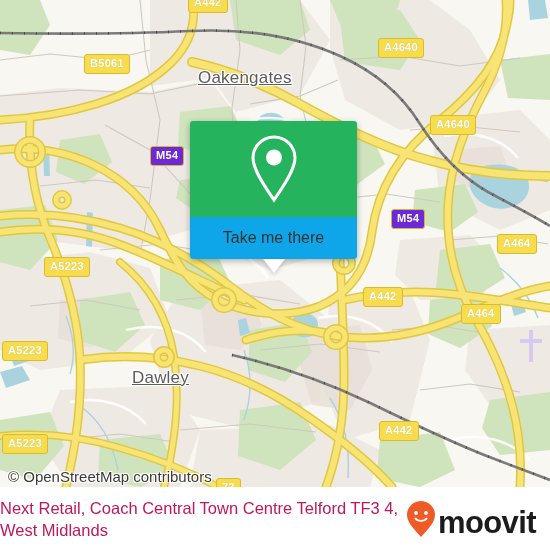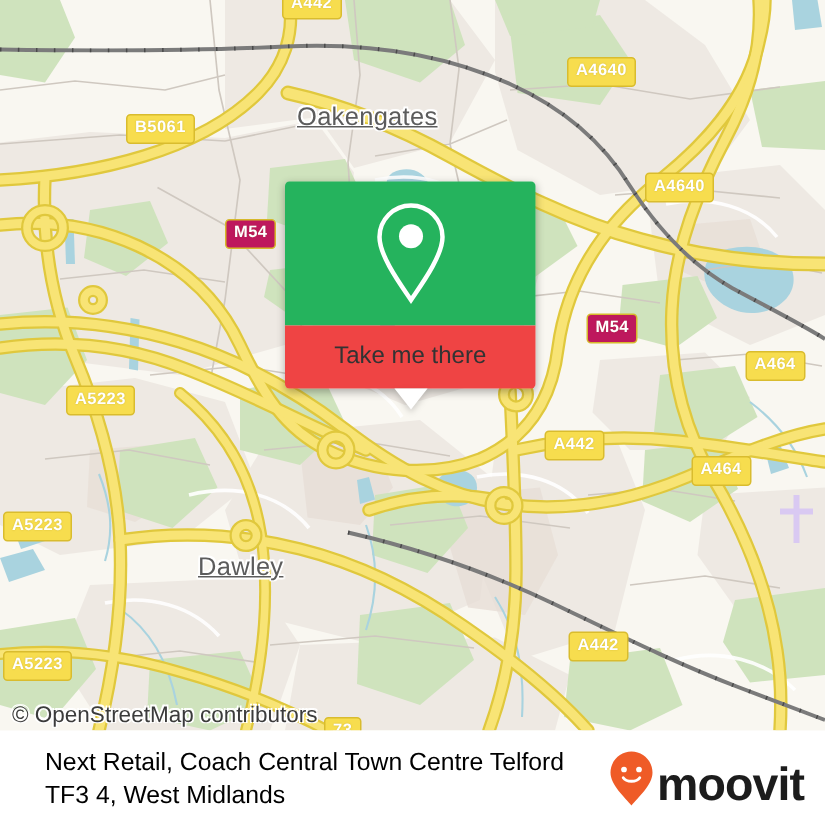--- a/index.html
+++ b/index.html
@@ -21,36 +21,36 @@
   .town{font-size:17px;color:#5c5c5c;letter-spacing:.2px;}
   
   .shield{
     position:absolute;background:#f7dd4e;border:1.6px solid #d9bc2e;border-radius:3px;
     color:#fff;font-size:11px;font-weight:bold;line-height:1;
     padding:3px 5px 4px 5px;letter-spacing:.3px;
     font-family:"Liberation Sans", sans-serif;
     text-shadow:0 0 1px rgba(120,100,0,.35);
     white-space:nowrap;
   }
-  .shield.mot{background:#be185d;border-color:#d6b92b;}
+  .shield.mot{background:#6d28d9;border-color:#d6b92b;}
   
   #popup{position:absolute;left:190px;top:121px;width:167px;
          box-shadow:0 2px 6px rgba(0,0,0,.3);border-radius:3px;overflow:visible;}
   #popup-head{background:#25b35d;height:96px;border-radius:3px 3px 0 0;
                display:flex;align-items:center;justify-content:center;}
-  #popup-foot{background:#ef4444;height:42px;border-radius:0 0 3px 3px;
+  #popup-foot{background:#0ea5e9;height:42px;border-radius:0 0 3px 3px;
                display:flex;align-items:center;justify-content:center;}
   #popup-foot span{font-size:16px;color:#333;}
   #popup-tail{position:absolute;left:50%;margin-left:-11px;top:138px;
     width:0;height:0;border-left:11px solid transparent;border-right:11px solid transparent;
     border-top:14px solid #fff;filter:drop-shadow(0 2px 2px rgba(0,0,0,.18));}
   
   #footer{position:absolute;left:0;top:487px;width:550px;height:63px;background:#fff;
           display:flex;align-items:center;}
-  #footer-text{flex:1;padding-left:30px;font-size:16.5px;line-height:22px;color:#000000;}
+  #footer-text{flex:1;padding-left:0;font-size:16.5px;line-height:22px;color:#be185d;}
   #brand{display:flex;align-items:flex-end;padding-right:14px;}
   #brand-word{font-size:31px;font-weight:bold;color:#1c1c1c;letter-spacing:-.6px;
               line-height:1;margin-left:2px;}
   
   #attrib{position:absolute;left:8px;top:468px;font-size:15px;color:#3b3b3b;
           text-shadow:1px 1px 0 #fff,-1px 1px 0 #fff,1px -1px 0 #fff,-1px -1px 0 #fff;}
 </style>
 </head>
 <body>
 
@@ -235,21 +235,21 @@
     </div>
 
     <div>
       <div class="lbl town" style="left:198px;top:68px;">Oakengates</div>
       <div class="lbl town" style="left:132px;top:368px;">Dawley</div>
     </div>
 
     <div>
       <div class="shield" style="left:188px;top:-7px;">A442</div>
       <div class="shield" style="left:378px;top:38px;">A4640</div>
-      <div class="shield" style="left:84px;top:76px;">B5061</div>
+      <div class="shield" style="left:84px;top:54px;">B5061</div>
       <div class="shield" style="left:430px;top:115px;">A4640</div>
       <div class="shield mot" style="left:150px;top:146px;">M54</div>
       <div class="shield mot" style="left:391px;top:209px;">M54</div>
       <div class="shield" style="left:497px;top:234px;">A464</div>
       <div class="shield" style="left:44px;top:257px;">A5223</div>
       <div class="shield" style="left:363px;top:287px;">A442</div>
       <div class="shield" style="left:461px;top:304px;">A464</div>
       <div class="shield" style="left:2px;top:341px;">A5223</div>
       <div class="shield" style="left:379px;top:421px;">A442</div>
       <div class="shield" style="left:2px;top:434px;">A5223</div>

